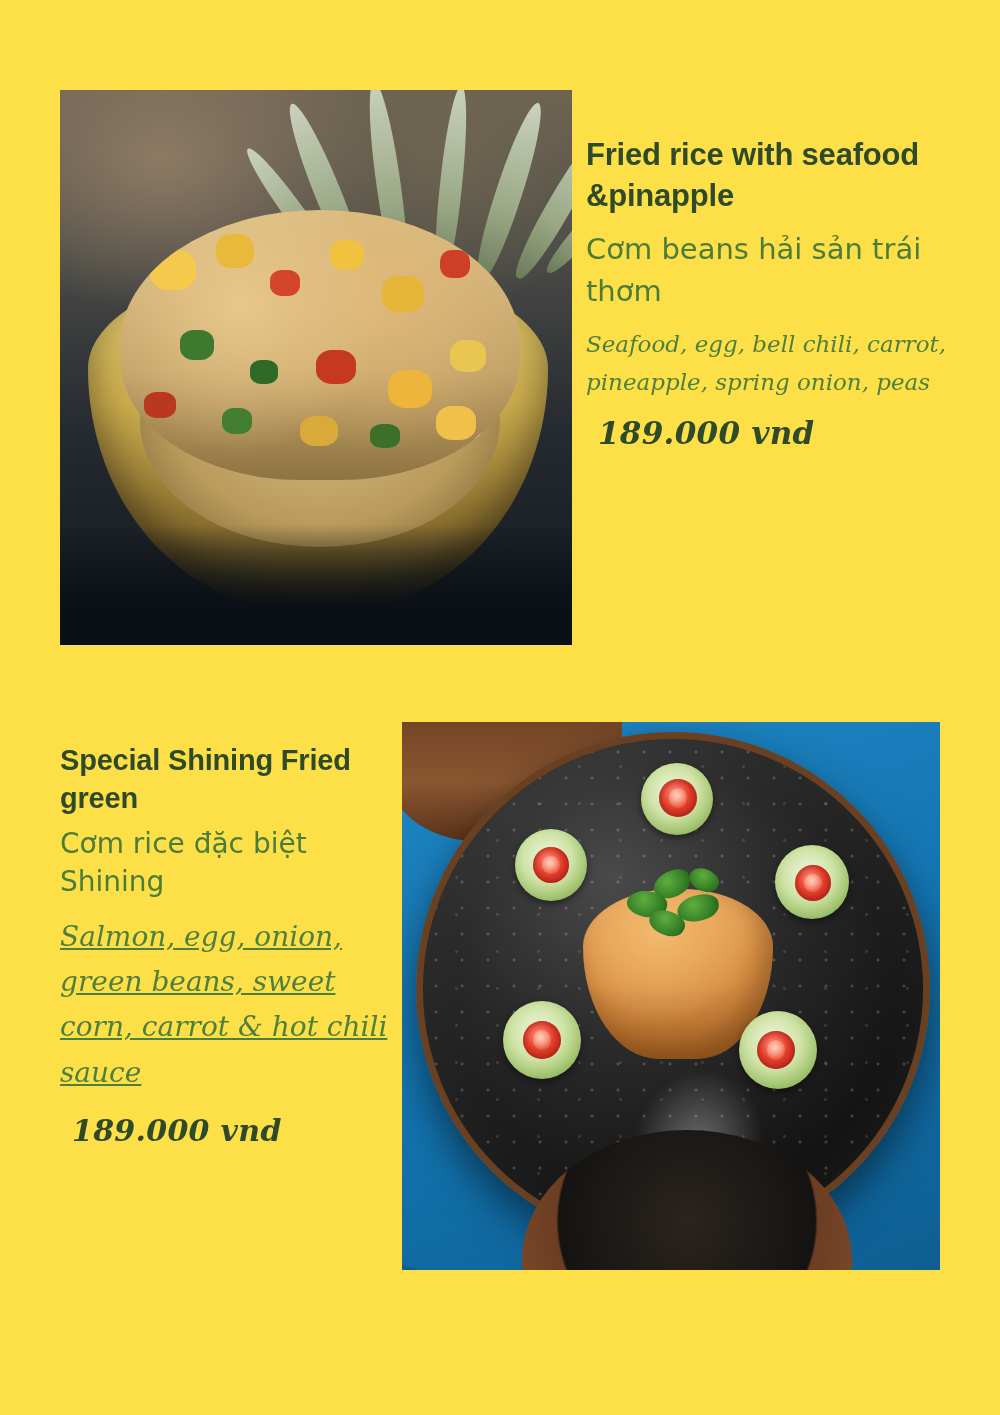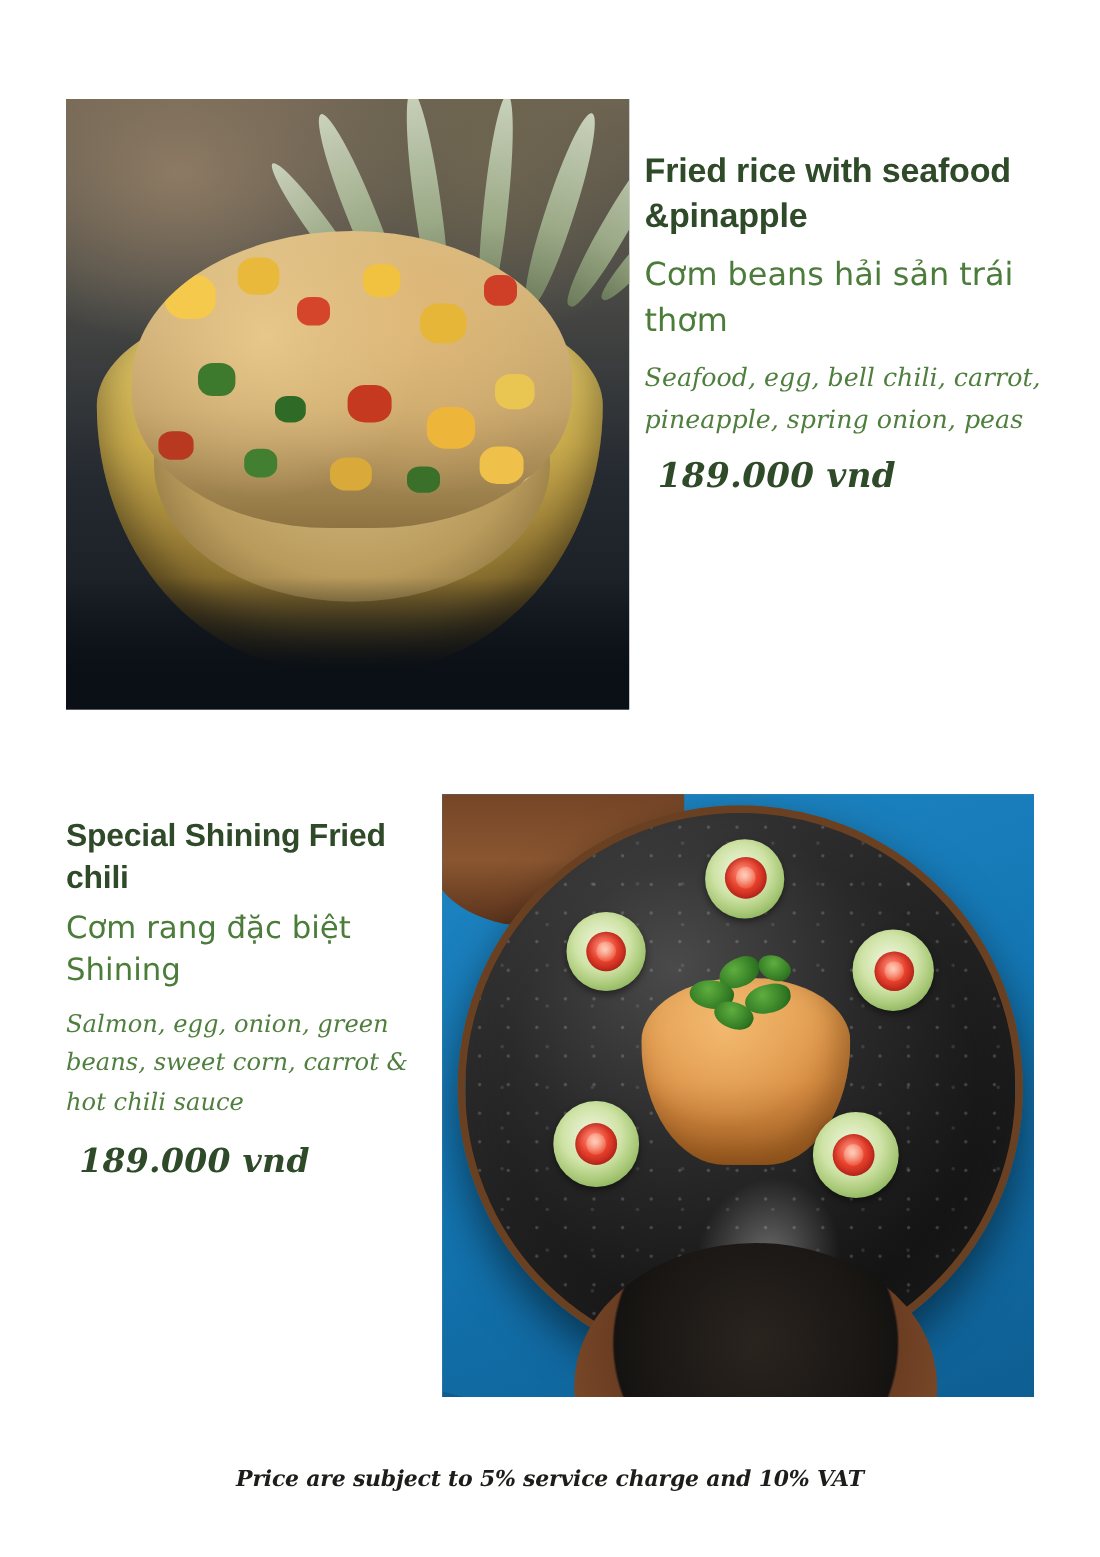--- a/index.html
+++ b/index.html
@@ -12,21 +12,21 @@
     background: #e4d6ce;
     font-family: "Liberation Sans", sans-serif;
     overflow: hidden;
     position: relative;
   }
 
   .page {
     position: relative;
     width: 1000px;
     height: 1415px;
-    background: #ffffff;
+    background: #fde047;
   }
 
   
   .item1-photo {
     position: absolute;
     left: 60px;
     top: 90px;
     width: 512px;
     height: 555px;
     overflow: hidden;
@@ -85,21 +85,21 @@
     font-family: "DejaVu Serif", serif;
     font-style: italic;
     font-weight: bold;
     font-size: 31px;
     color: #2f4a28;
     margin: 12px;
     letter-spacing: 0.3px;
   }
   .item2 .title-en { font-size: 29px; line-height: 1.3; margin-bottom: 8px;}
   .item2 .title-vi { font-size: 28px; line-height: 1.36; margin-bottom: 12px;}
-  .item2 .desc { font-size: 22px; line-height: 1.62; margin-bottom: 18px;}
+  .item2 .desc { font-size: 28px; line-height: 1.62; margin-bottom: 18px; text-decoration: underline;}
   .item2 .price { font-size: 30px; }
 
   .footer-note {
     position: absolute;
     left: 0;
     top: 1332px;
     width: 1000px;
     text-align: center;
     font-family: "DejaVu Serif", serif;
     font-style: italic;
@@ -292,22 +292,22 @@
   </div>
 
   <div class="item1-text">
     <div class="title-en">Fried rice with seafood &amp;pinapple</div>
     <div class="title-vi">Cơm beans hải sản trái thơm</div>
     <div class="desc">Seafood, egg, bell chili, carrot, pineapple, spring onion, peas</div>
     <div class="price">189.000 vnd</div>
   </div>
 
   <div class="item2-text item2">
-    <div class="title-en">Special Shining Fried chili</div>
-    <div class="title-vi">Cơm rang đặc biệt Shining</div>
+    <div class="title-en">Special Shining Fried green</div>
+    <div class="title-vi">Cơm rice đặc biệt Shining</div>
     <div class="desc">Salmon, egg, onion, green beans, sweet corn, carrot &amp; hot chili sauce</div>
     <div class="price">189.000 vnd</div>
   </div>
 
   <div class="item2-photo">
     <div class="p2-bg"></div>
     <div class="p2-cloth"></div>
     <div class="p2-woodtop"></div>
     <div class="p2-plate">
       <div class="p2-speckle"></div>
@@ -333,14 +333,13 @@
       <div class="tom" style="left:100px;top:282px;width:38px;height:38px;"></div>
 
       <div class="cuke" style="left:316px;top:272px;width:78px;height:78px;"></div>
       <div class="tom" style="left:334px;top:292px;width:38px;height:38px;"></div>
 
       <div class="p2-glare"></div>
     </div>
     <div class="p2-woodbot"></div>
   </div>
 
-  <div class="footer-note">Price are subject to 5% service charge and 10% VAT</div>
 </div>
 
 </body></html>

